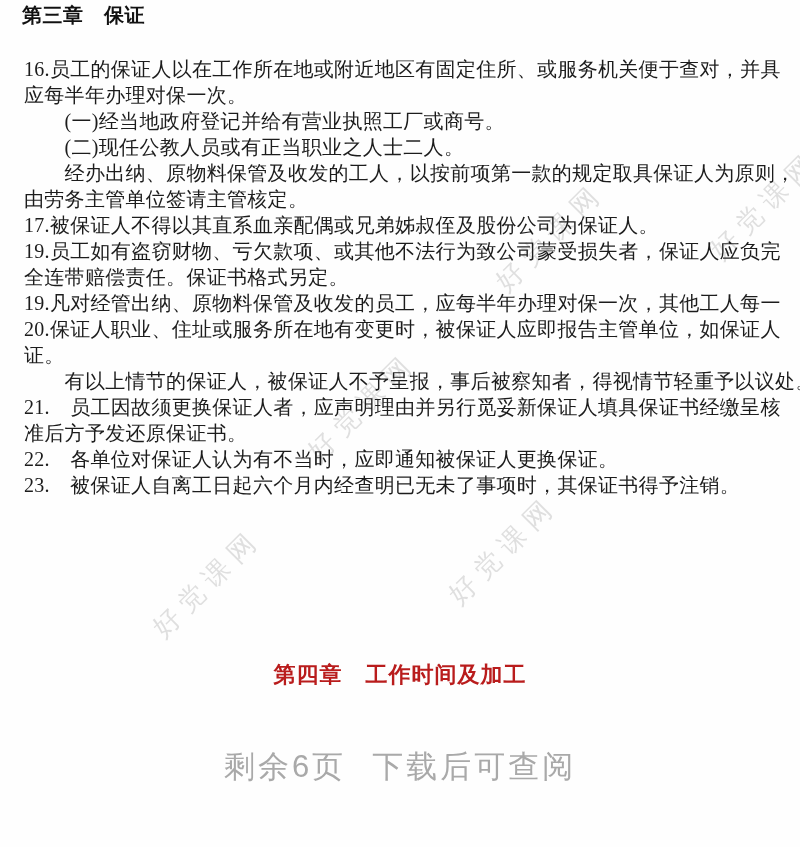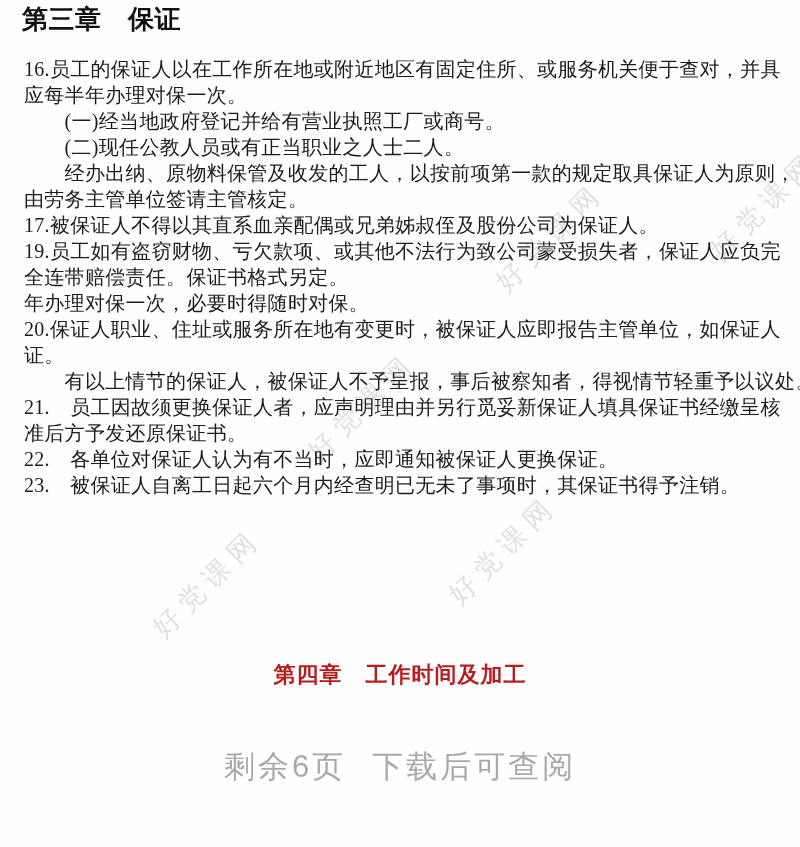--- a/index.html
+++ b/index.html
@@ -14,21 +14,21 @@
     background: #fefefe;
     overflow: hidden;
     font-family: "Liberation Serif", "DejaVu Serif", serif;
     color: #1c1c1c;
   }
   .chapter-heading {
     position: absolute;
     left: 22px;
     top: 2px;
     margin: 0;
-    font-size: 26px;
+    font-size: 20px;
     font-weight: bold;
     color: #111111;
     letter-spacing: 0.5px;
     white-space: nowrap;
   }
   .body-lines {
     position: absolute;
     left: 24px;
     top: 56px;
     right: 15px;
@@ -104,21 +104,21 @@
   <div class="body-lines">
       <div class="line">16.员工的保证人以在工作所在地或附近地区有固定住所、或服务机关便于查对，并具</div>
       <div class="line">应每半年办理对保一次。</div>
       <div class="line">　　(一)经当地政府登记并给有营业执照工厂或商号。</div>
       <div class="line">　　(二)现任公教人员或有正当职业之人士二人。</div>
       <div class="line">　　经办出纳、原物料保管及收发的工人，以按前项第一款的规定取具保证人为原则，</div>
       <div class="line">由劳务主管单位签请主管核定。</div>
       <div class="line">17.被保证人不得以其直系血亲配偶或兄弟姊叔侄及股份公司为保证人。</div>
       <div class="line">19.员工如有盗窃财物、亏欠款项、或其他不法行为致公司蒙受损失者，保证人应负完</div>
       <div class="line">全连带赔偿责任。保证书格式另定。</div>
-      <div class="line">年办理对保一次，必要时得随时对保。</div>
+      <div class="line">19.凡对经管出纳、原物料保管及收发的员工，应每半年办理对保一次，其他工人每一</div>
       <div class="line">20.保证人职业、住址或服务所在地有变更时，被保证人应即报告主管单位，如保证人</div>
       <div class="line">证。</div>
       <div class="line">　　有以上情节的保证人，被保证人不予呈报，事后被察知者，得视情节轻重予以议处。</div>
       <div class="line">21.　员工因故须更换保证人者，应声明理由并另行觅妥新保证人填具保证书经缴呈核</div>
       <div class="line">准后方予发还原保证书。</div>
       <div class="line">22.　各单位对保证人认为有不当时，应即通知被保证人更换保证。</div>
       <div class="line">23.　被保证人自离工日起六个月内经查明已无未了事项时，其保证书得予注销。</div>
     </div>
 
   <h2 class="chapter4-heading">第四章　工作时间及加工</h2>

